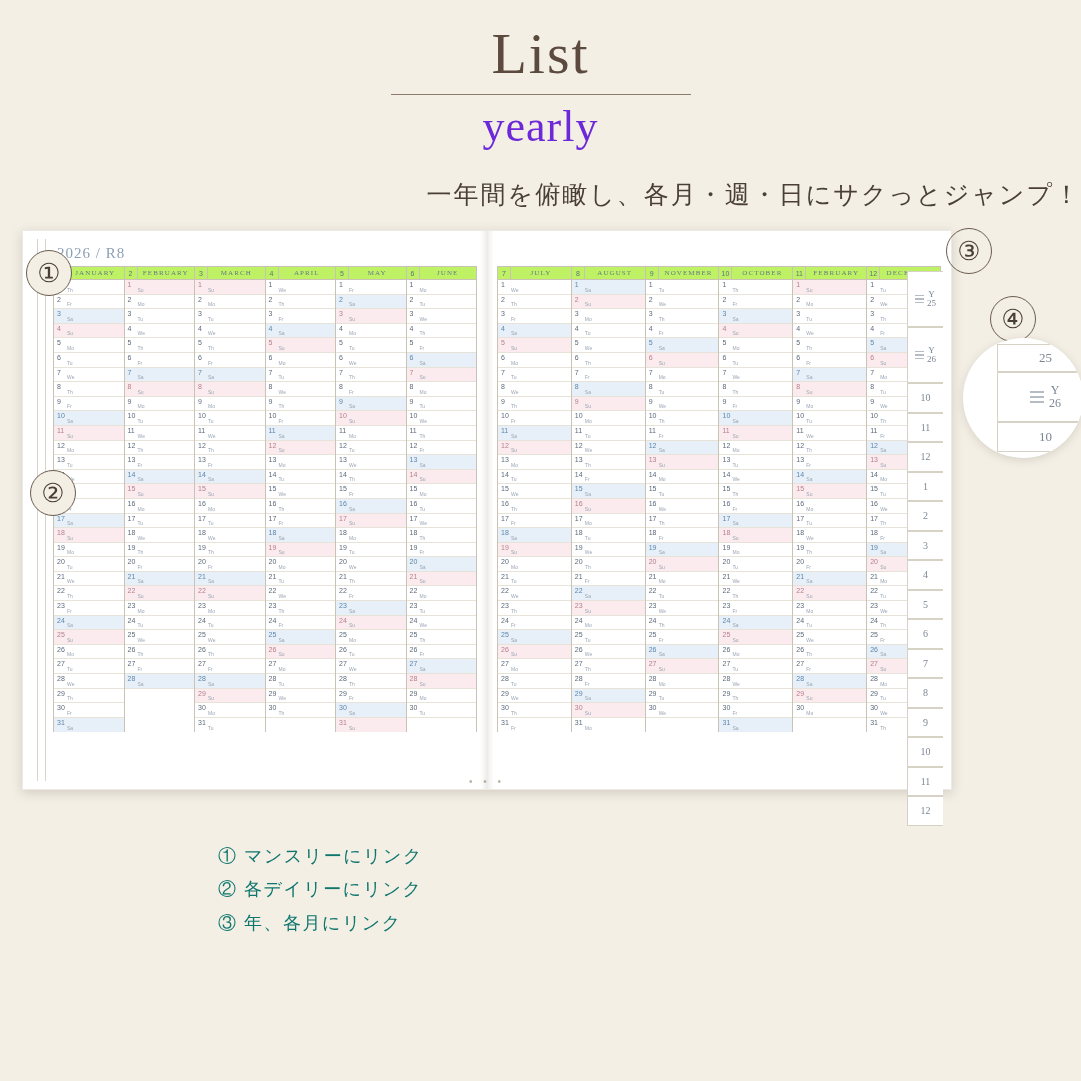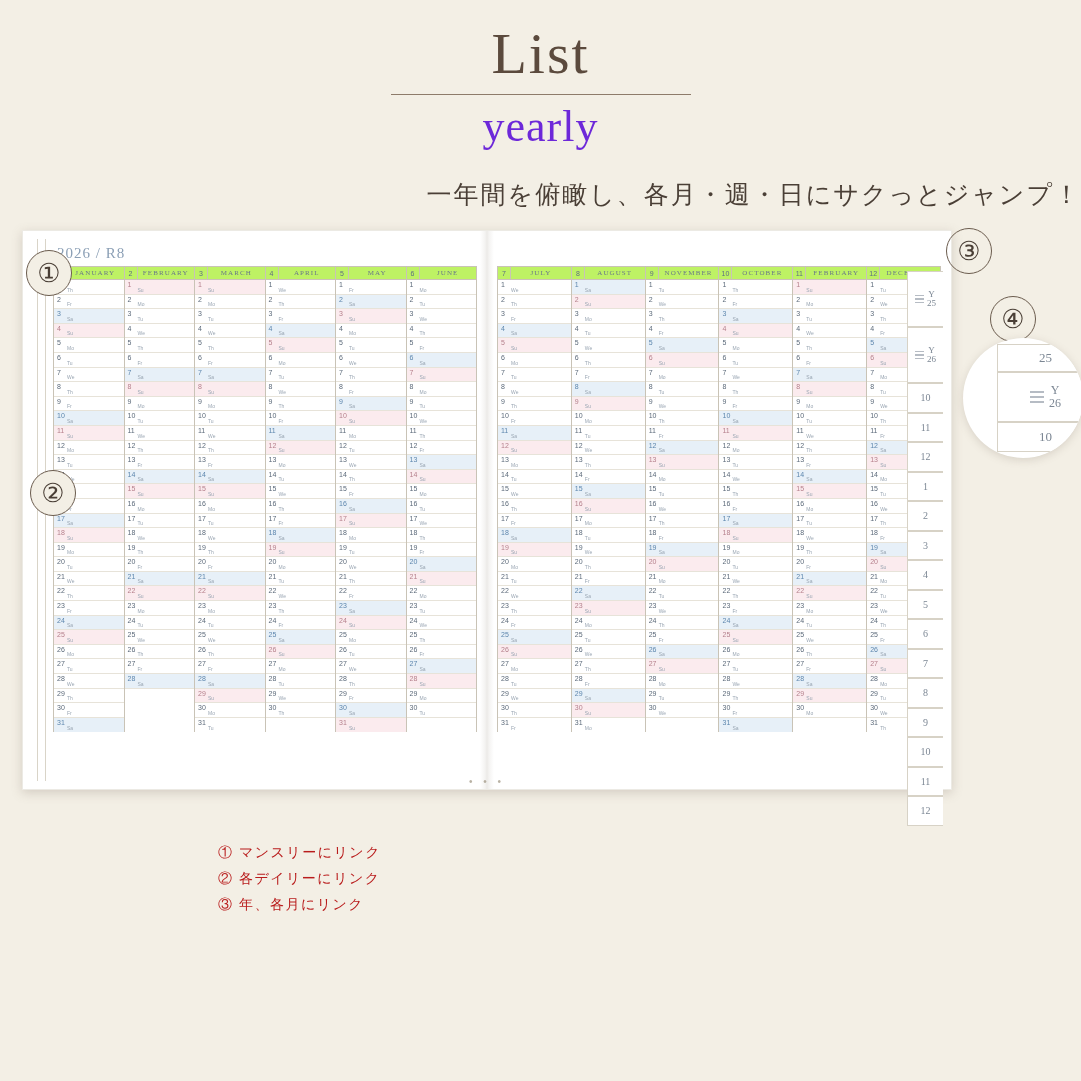--- a/index.html
+++ b/index.html
@@ -217,23 +217,23 @@
   .mag-r2 { top:34px; height:50px; gap:5px; }
   .mag-r3 { top:84px; height:30px; font-size:13px; }
   .mag-r2 .hamb { display:flex; flex-direction:column; gap:3px; }
   .mag-r2 .hamb i { display:block; width:14px; height:2px; background:#b6bcc4; }
   .mag-r2 .yrtext { display:flex; flex-direction:column; align-items:center; line-height:1.05; font-size:12px; }
 
   
   .legend {
     position:absolute;
     left:218px; top:840px;
-    font-size:14px;
+    font-size:18px;
     line-height:1.85;
-    color:#b91c1c;
+    color:#0f766e;
     letter-spacing:1.5px;
   }
   .legend div { white-space:nowrap; }
 </style>
 </head>
 <body>
 
 <div class="header">
   <div class="title-main">List</div>
   <div class="title-rule"></div>

